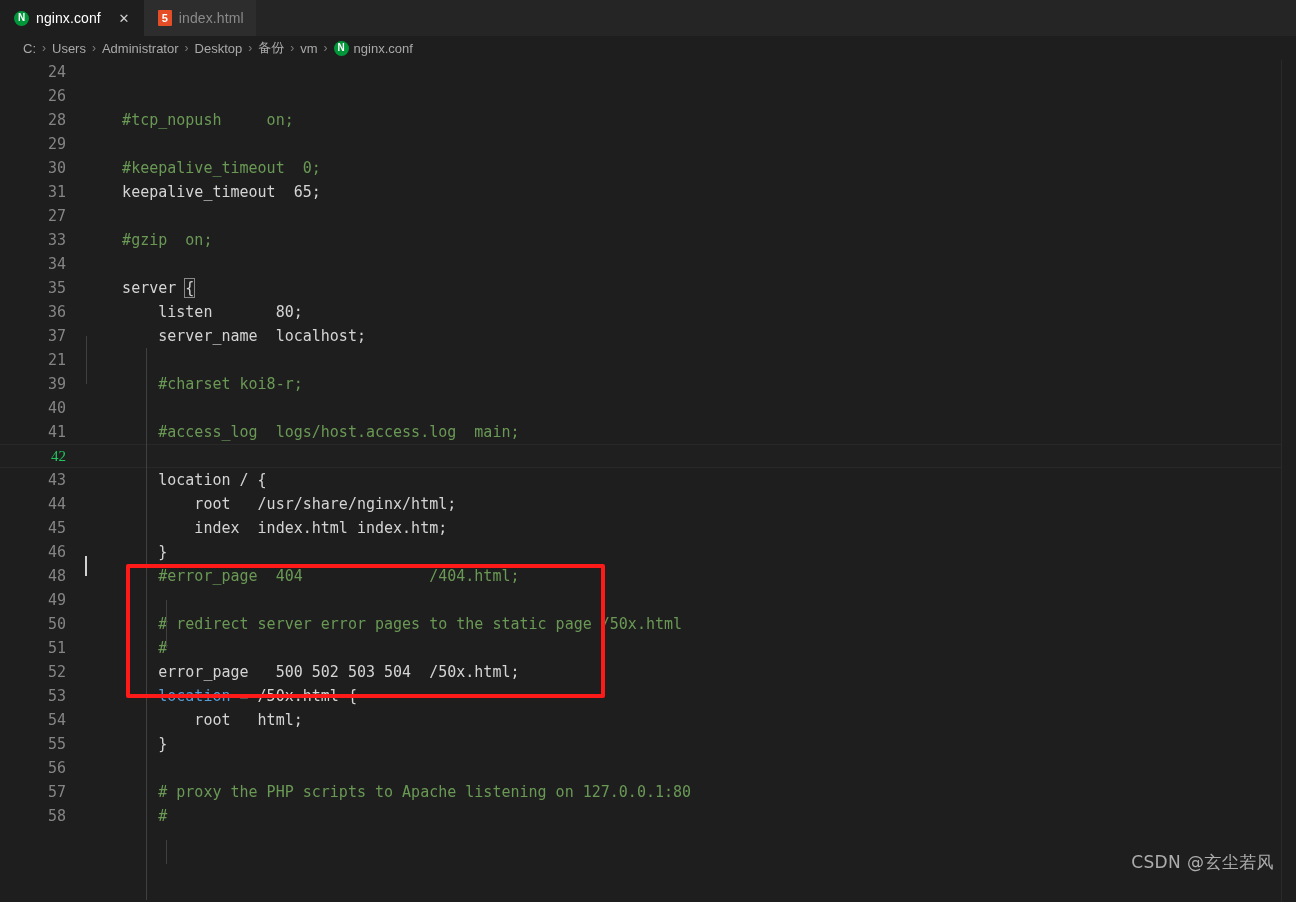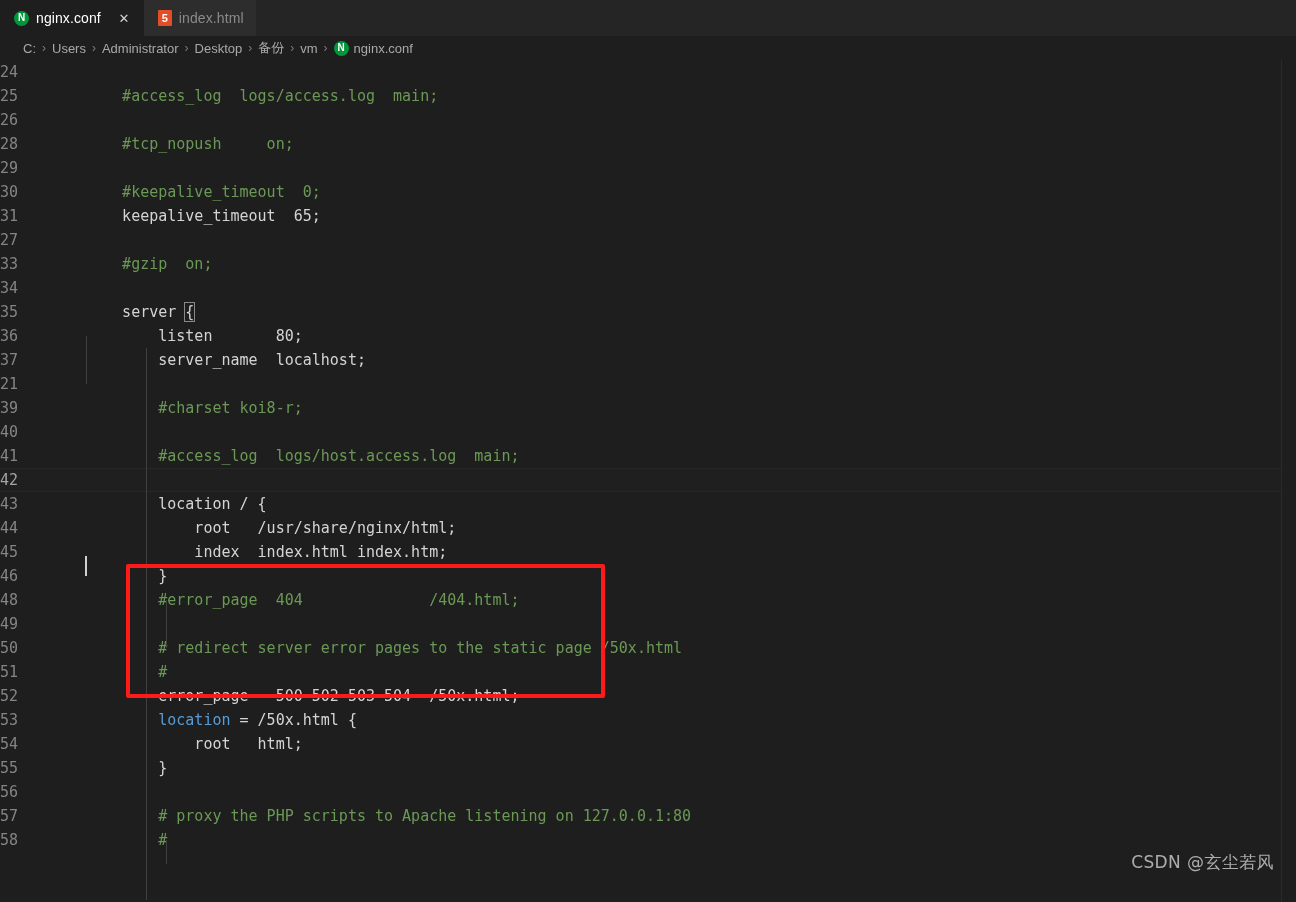--- a/index.html
+++ b/index.html
@@ -151,30 +151,31 @@
   .line.current {
     border-top: 1px solid #282828;
     border-bottom: 1px solid #282828;
     height: 22px;
     line-height: 22px;
     background: #1f1f1f;
   }
   .lineno {
     width: 66px;
     flex: 0 0 66px;
-    text-align: left;
+    text-align: right;
     color: #858585;
     font-size: 15px;
     font-family: "DejaVu Sans Mono", monospace;
     user-select: none;
     padding-right: 0;
     box-sizing: border-box;
   }
   .line.current .lineno {
-    color: #a3a3a3;
+    color: #22c55e;
+    font-family: Liberation Serif, serif;
   }
   .gutterpad {
     width: 20px;
     flex: 0 0 20px;
   }
   .code {
     flex: 1 1 auto;
     color: #d4d4d4;
     font-family: "DejaVu Sans Mono", monospace;
     font-size: 15px;
@@ -279,21 +280,20 @@
     <span class="bc-sep">›</span>
     <span class="bc-item">
       <span class="icon-nginx">N</span>
       <span>nginx.conf</span>
     </span>
   </div>
 
   <div class="editor">
     <div class="code-area" id="code-area">
         <div class="line"><div class="lineno">24</div><div class="gutterpad"></div><div class="code"></div></div>
-        <div class="line"><div class="lineno">25</div><div class="gutterpad"></div><div class="code"><span class="c-comment">    #access_log  logs/access.log  main;</span></div></div>
         <div class="line"><div class="lineno">26</div><div class="gutterpad"></div><div class="code"></div></div>
         <div class="line"><div class="lineno">28</div><div class="gutterpad"></div><div class="code"><span class="c-comment">    #tcp_nopush     on;</span></div></div>
         <div class="line"><div class="lineno">29</div><div class="gutterpad"></div><div class="code"></div></div>
         <div class="line"><div class="lineno">30</div><div class="gutterpad"></div><div class="code"><span class="c-comment">    #keepalive_timeout  0;</span></div></div>
         <div class="line"><div class="lineno">31</div><div class="gutterpad"></div><div class="code"><span class="c-plain">    keepalive_timeout  65;</span></div></div>
         <div class="line"><div class="lineno">27</div><div class="gutterpad"></div><div class="code"></div></div>
         <div class="line"><div class="lineno">33</div><div class="gutterpad"></div><div class="code"><span class="c-comment">    #gzip  on;</span></div></div>
         <div class="line"><div class="lineno">34</div><div class="gutterpad"></div><div class="code"></div></div>
         <div class="line"><div class="lineno">35</div><div class="gutterpad"></div><div class="code"><span class="c-plain">    server </span><span class="c-punct bracket-box">{</span></div></div>
         <div class="line"><div class="lineno">36</div><div class="gutterpad"></div><div class="code"><span class="c-plain">        listen       80;</span></div></div>

